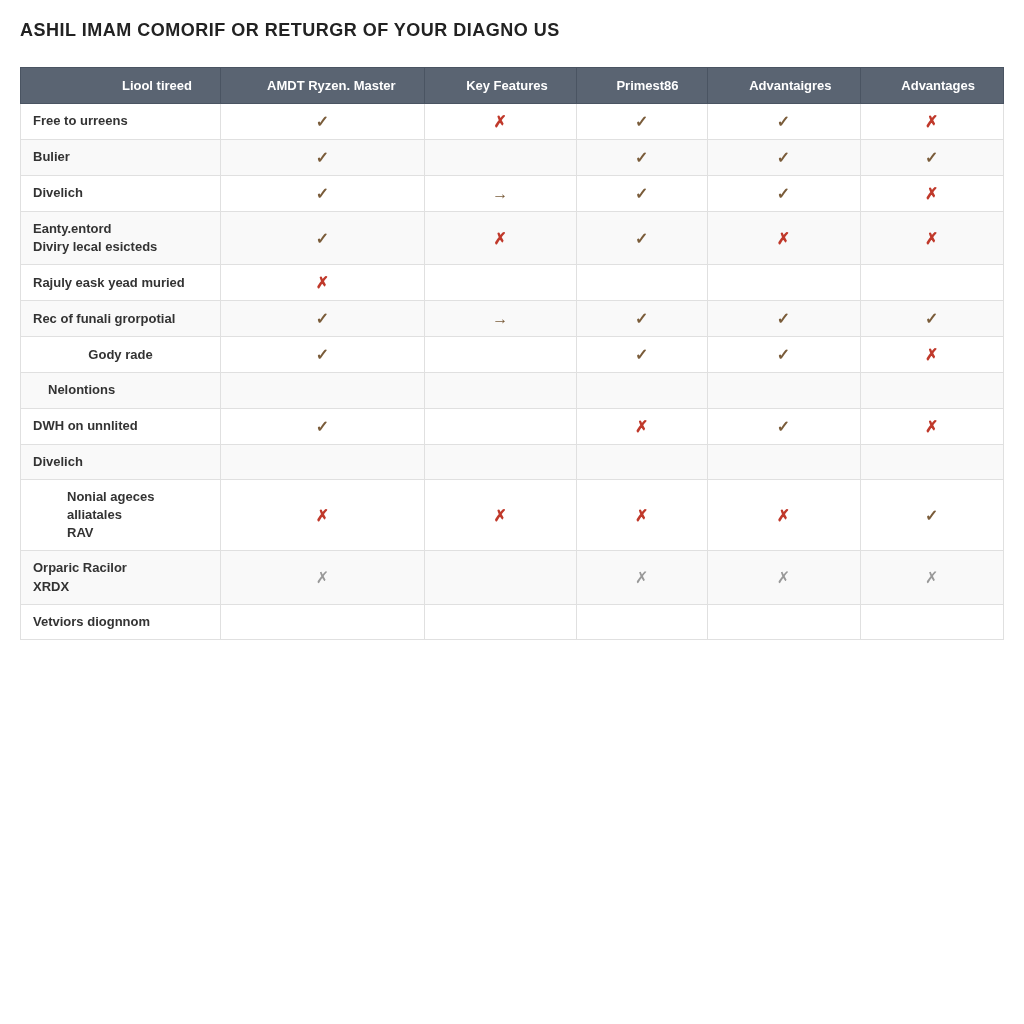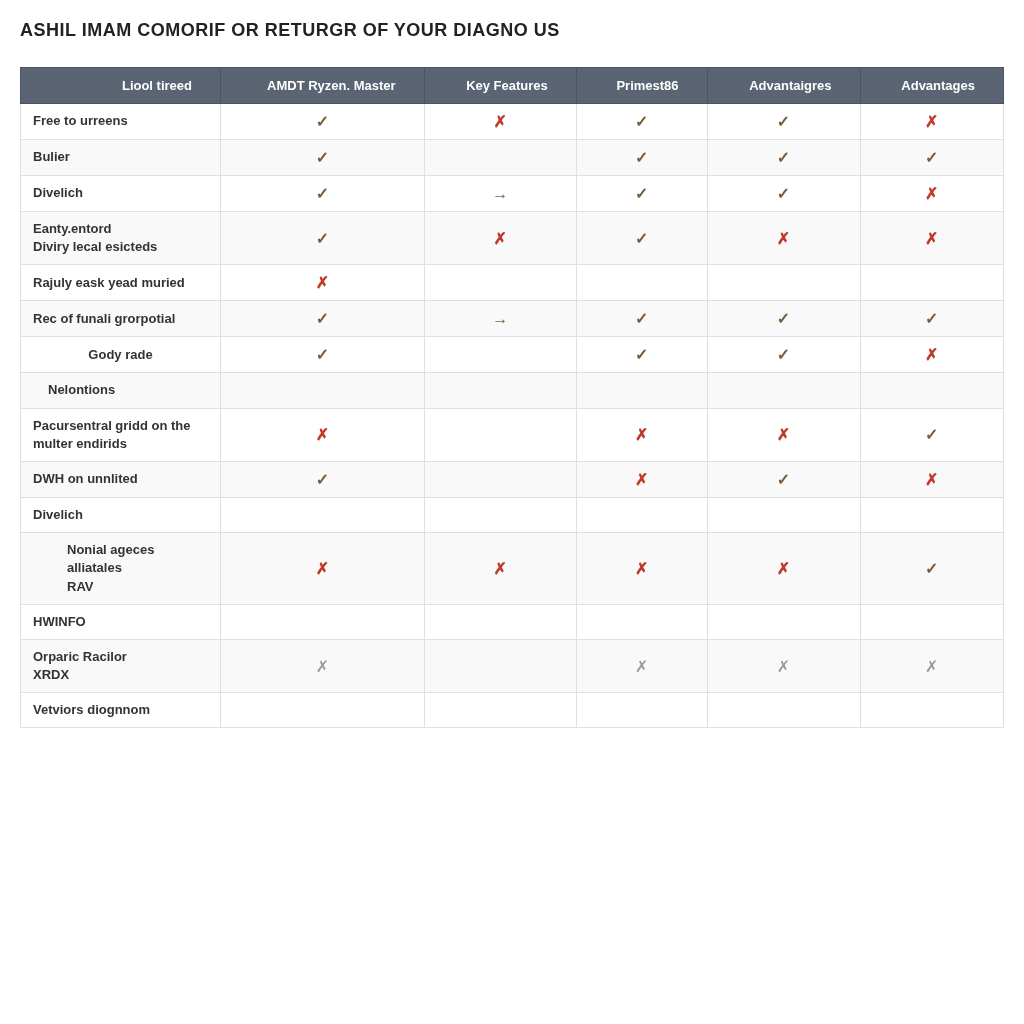--- a/index.html
+++ b/index.html
@@ -150,28 +150,20 @@
       </tr>
       <tr>
         <td class="row-label" style="text-align: left; padding-left: 27px;">Nelontions</td>
         <td></td>
         <td></td>
         <td></td>
         <td></td>
         <td></td>
       </tr>
       <tr>
-        <td class="row-label" style="text-align: left;">Pacursentral gridd on the<br>multer endirids</td>
-        <td><span class="cross">✗</span></td>
-        <td></td>
-        <td><span class="cross">✗</span></td>
-        <td><span class="cross">✗</span></td>
-        <td><span class="check">✓</span></td>
-      </tr>
-      <tr>
         <td class="row-label" style="text-align: left;">DWH on unnlited</td>
         <td><span class="check">✓</span></td>
         <td></td>
         <td><span class="cross">✗</span></td>
         <td><span class="check">✓</span></td>
         <td><span class="cross">✗</span></td>
       </tr>
       <tr>
         <td class="row-label" style="text-align: left;">Divelich</td>
         <td></td>
@@ -180,28 +172,20 @@
         <td></td>
         <td></td>
       </tr>
       <tr>
         <td class="row-label" style="text-align: left; padding-left: 46px;">Nonial ageces alliatales<br>RAV</td>
         <td><span class="cross">✗</span></td>
         <td><span class="cross">✗</span></td>
         <td><span class="cross">✗</span></td>
         <td><span class="cross">✗</span></td>
         <td><span class="check">✓</span></td>
-      </tr>
-      <tr>
-        <td class="row-label" style="text-align: left;">HWINFO</td>
-        <td></td>
-        <td></td>
-        <td></td>
-        <td></td>
-        <td></td>
       </tr>
       <tr>
         <td class="row-label" style="text-align: left;">Orparic Racilor<br>XRDX</td>
         <td><span class="cross-gray">✗</span></td>
         <td></td>
         <td><span class="cross-gray">✗</span></td>
         <td><span class="cross-gray">✗</span></td>
         <td><span class="cross-gray">✗</span></td>
       </tr>
       <tr>

